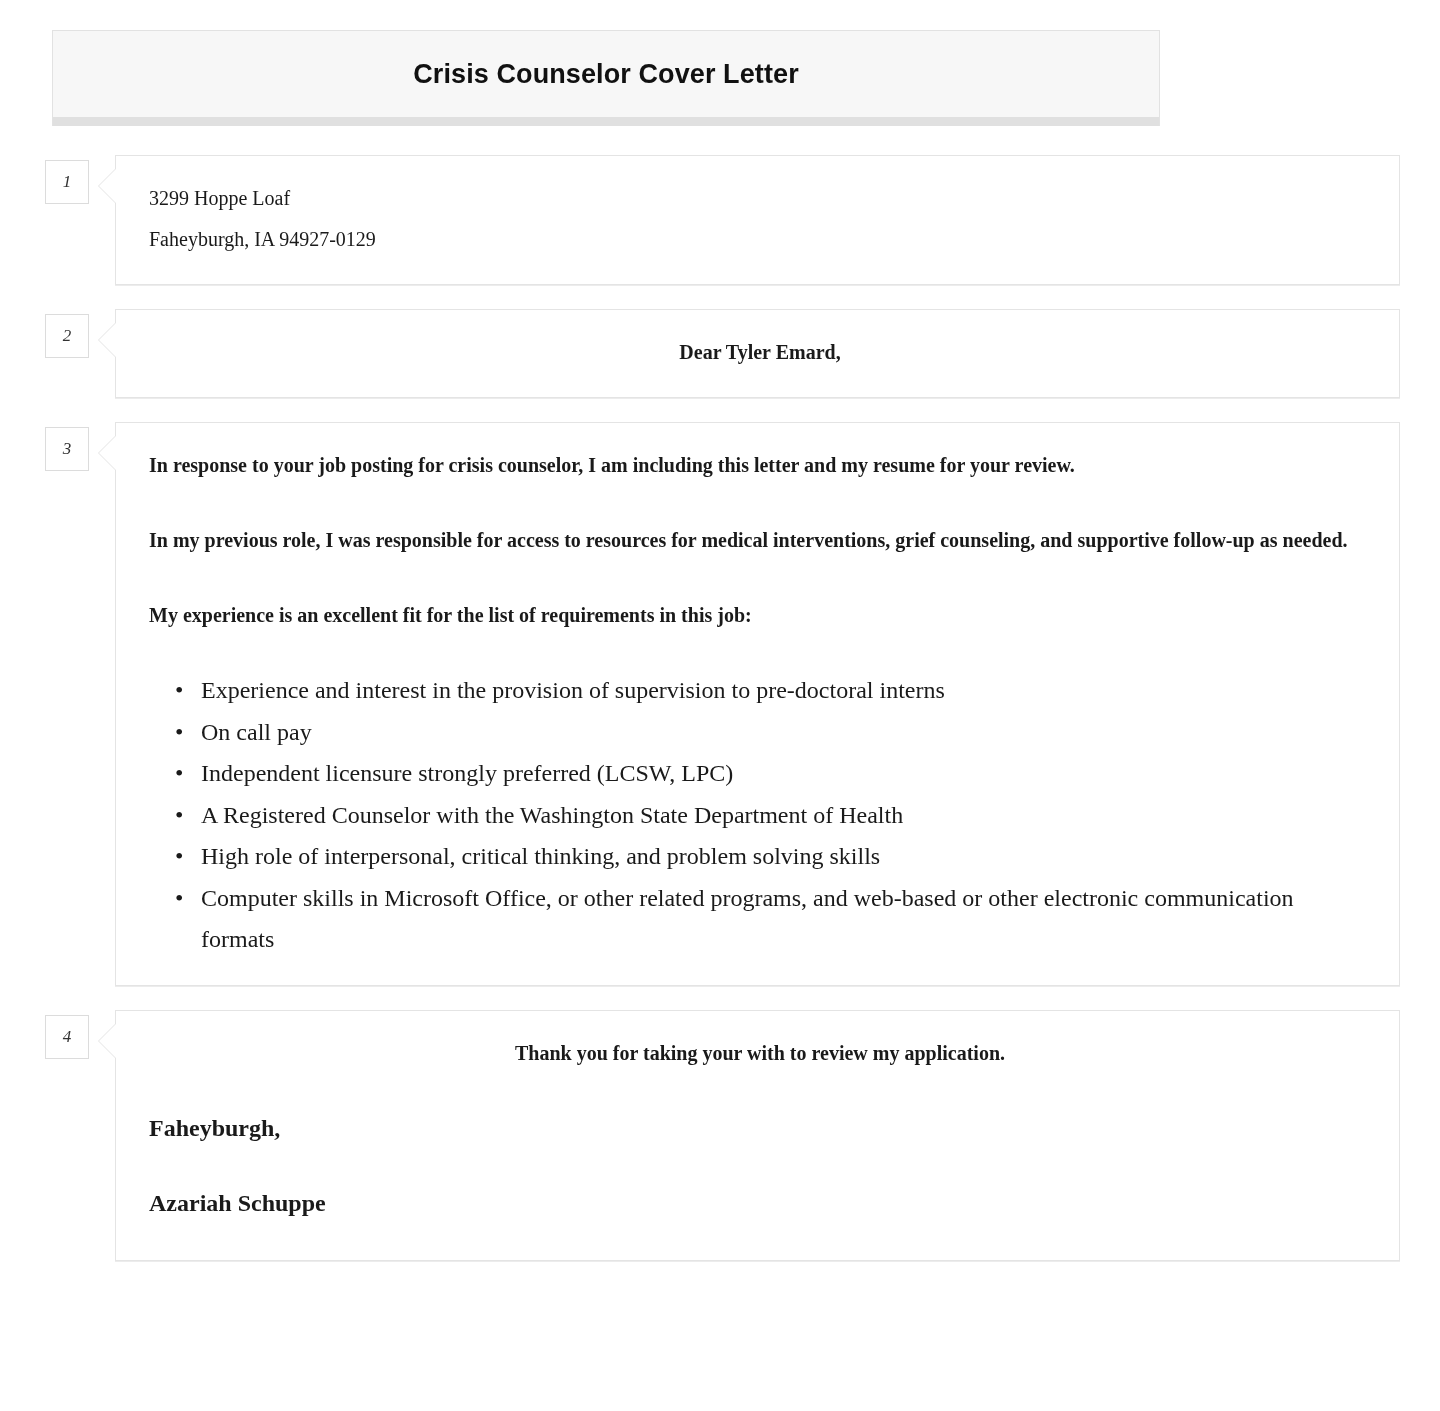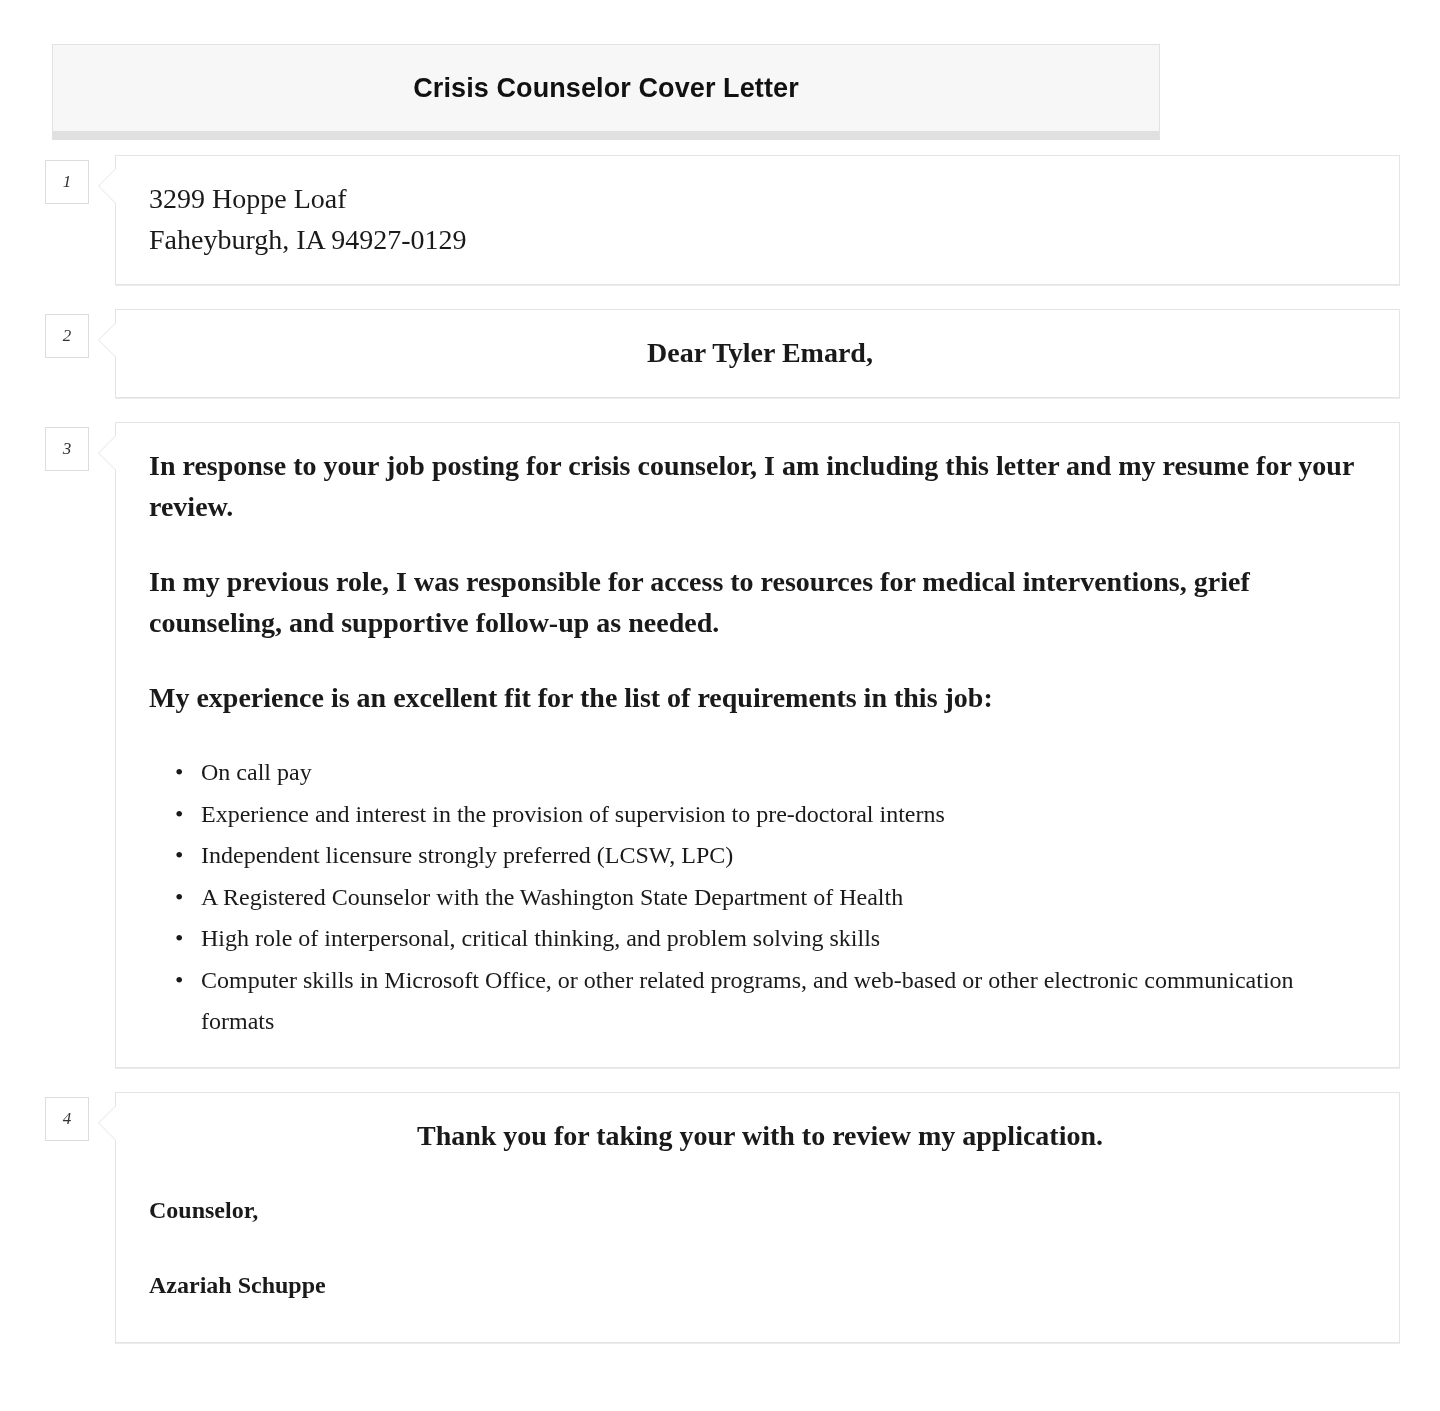--- a/index.html
+++ b/index.html
@@ -12,21 +12,21 @@
     height: 1411px;
     font-family: "Liberation Serif", serif;
     position: relative;
     overflow: hidden;
   }
 
   
   .doc-header-wrap {
     position: absolute;
     left: 40px;
-    top: 44px;
+    top: 30px;
     width: 1108px;
     padding-left: 12px;
   }
   .doc-header {
     box-sizing: border-box;
     width: 100%;
     height: 87px;
     background: #f7f7f7;
     border: 1px solid #e2e2e2;
     border-bottom: none;
@@ -101,21 +101,21 @@
   }
   .panel .notch-outer {
     border-right: 18px solid #e4e4e4;
   }
   .panel .notch-inner {
     left: -17px;
     border-right: 18px solid #ffffff;
   }
 
   .body-text {
-    font-size: 28px;
+    font-size: 20px;
     line-height: 41px;
     color: #1a1a1a;
   }
   .body-text.bold {
     font-weight: bold;
     text-align: center;
   }
   .para {
     margin: 0 0 34px 0;
     font-weight: bold;
@@ -189,36 +189,36 @@
     <div class="badge">
       <span>3</span>
     </div>
     <div class="panel">
       <span class="notch-outer"></span>
       <span class="notch-inner"></span>
       <p class="body-text para">In response to your job posting for crisis counselor, I am including this letter and my resume for your review.</p>
       <p class="body-text para">In my previous role, I was responsible for access to resources for medical interventions, grief counseling, and supportive follow-up as needed.</p>
       <p class="body-text para">My experience is an excellent fit for the list of requirements in this job:</p>
       <ul class="req-list">
+        <li>Experience and interest in the provision of supervision to pre-doctoral interns</li>
         <li>On call pay</li>
-        <li>Experience and interest in the provision of supervision to pre-doctoral interns</li>
         <li>Independent licensure strongly preferred (LCSW, LPC)</li>
         <li>A Registered Counselor with the Washington State Department of Health</li>
         <li>High role of interpersonal, critical thinking, and problem solving skills</li>
         <li>Computer skills in Microsoft Office, or other related programs, and web-based or other electronic communication formats</li>
       </ul>
     </div>
   </div>
 
   <div class="section">
     <div class="badge">
       <span>4</span>
     </div>
     <div class="panel">
       <span class="notch-outer"></span>
       <span class="notch-inner"></span>
       <p class="body-text bold para">Thank you for taking your with to review my application.</p>
-      <p class="sig-line para">Counselor,</p>
+      <p class="sig-line para">Faheyburgh,</p>
       <p class="sig-line para">Azariah Schuppe</p>
     </div>
   </div>
 
 </div>
 
 </body></html>

